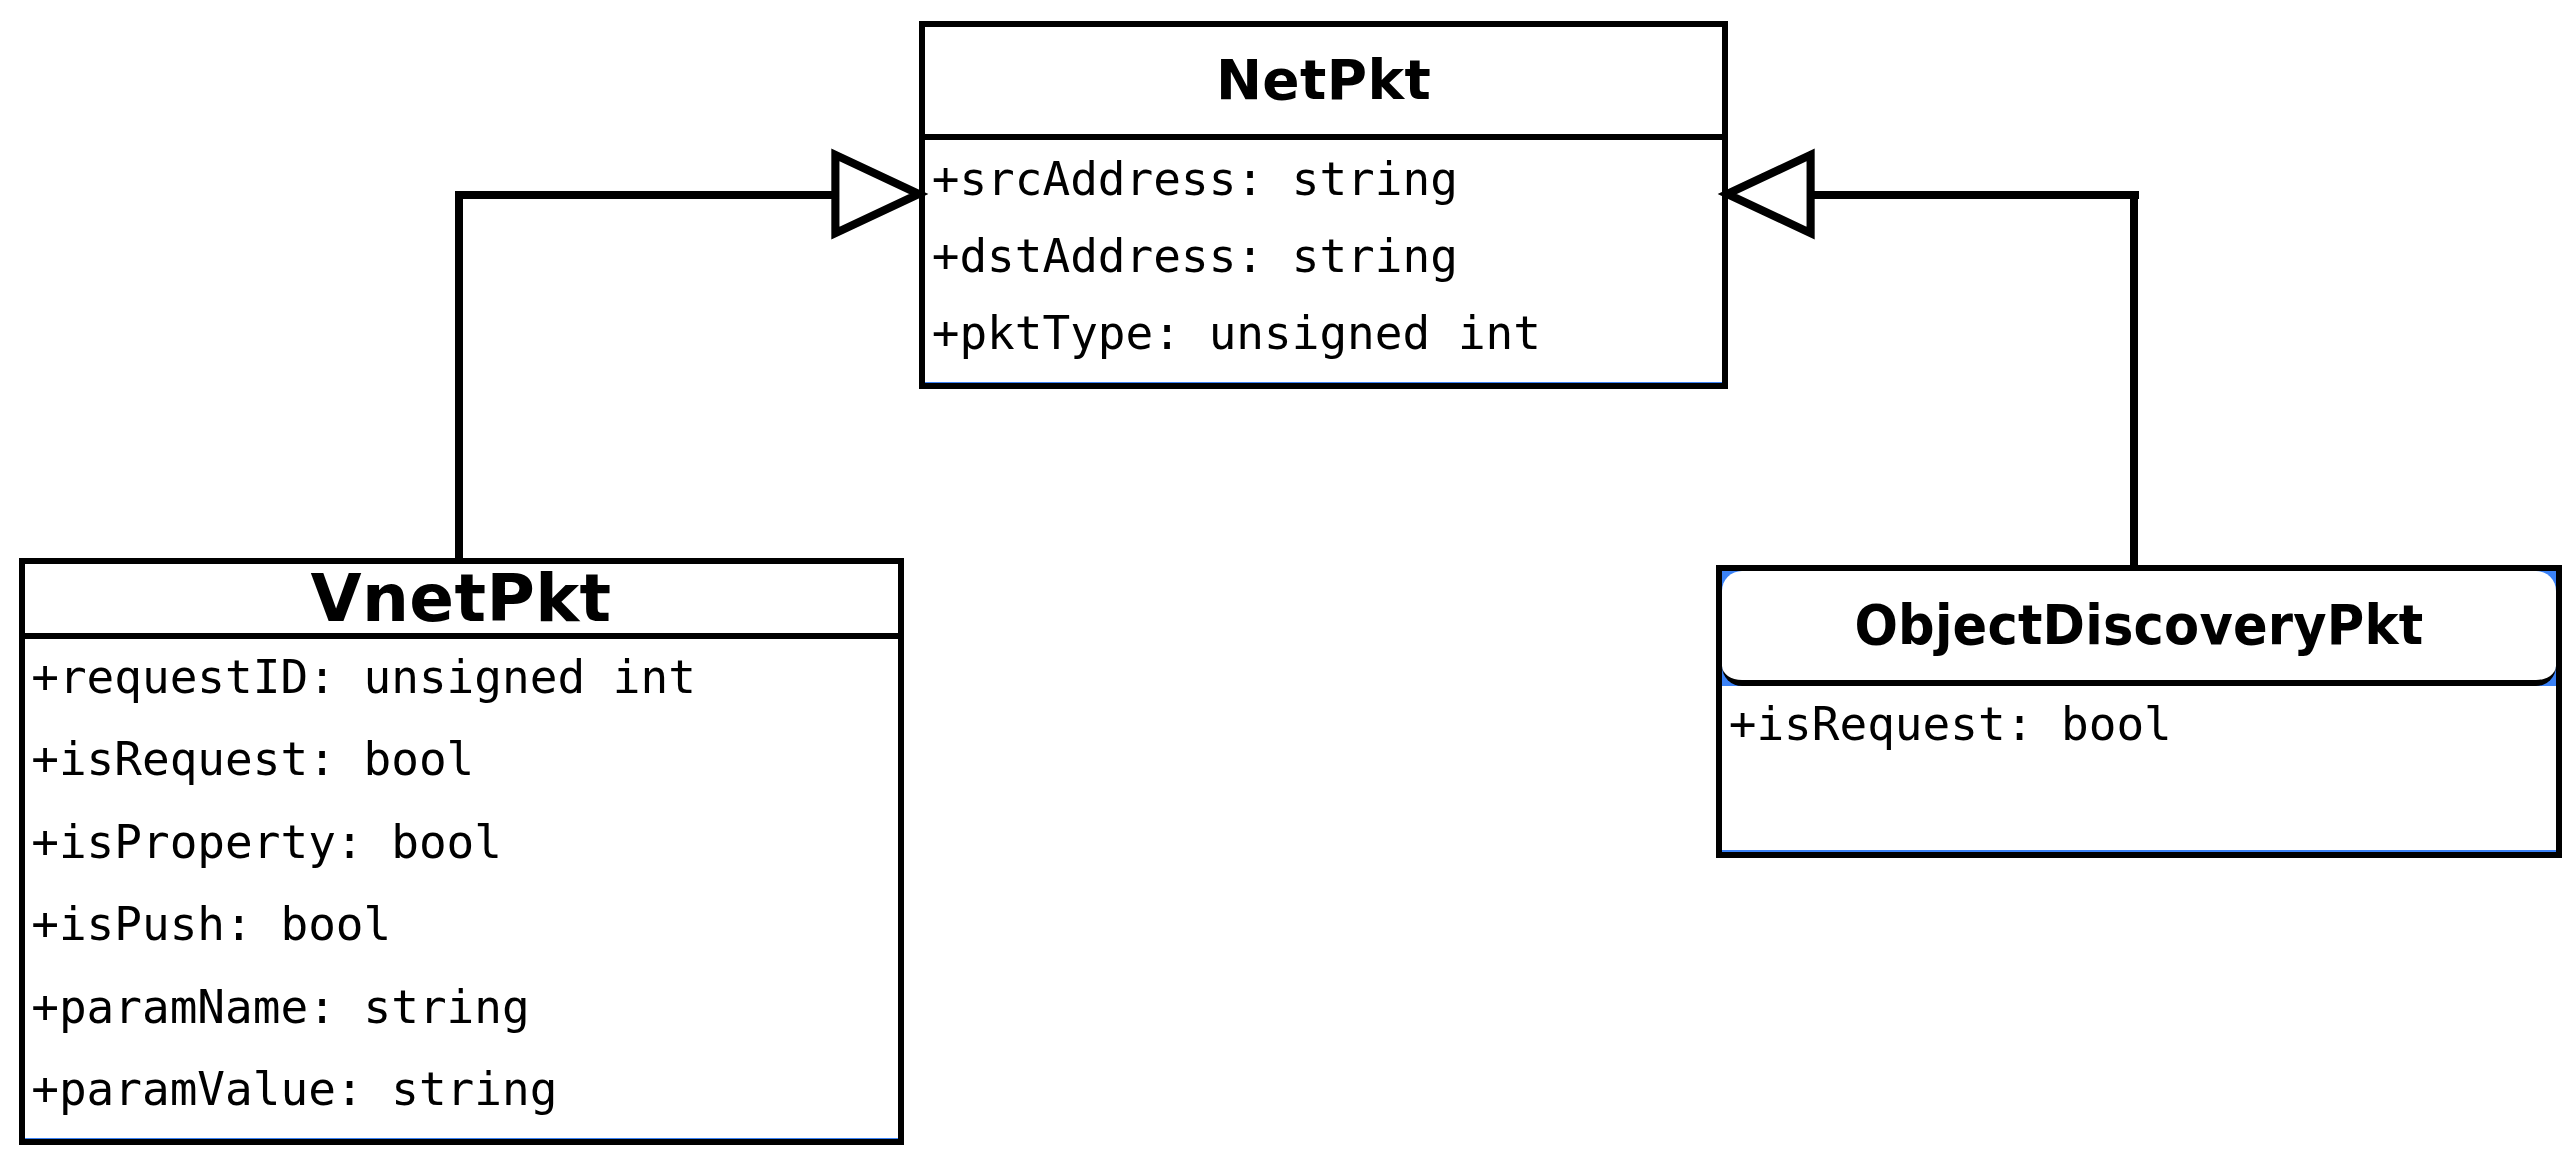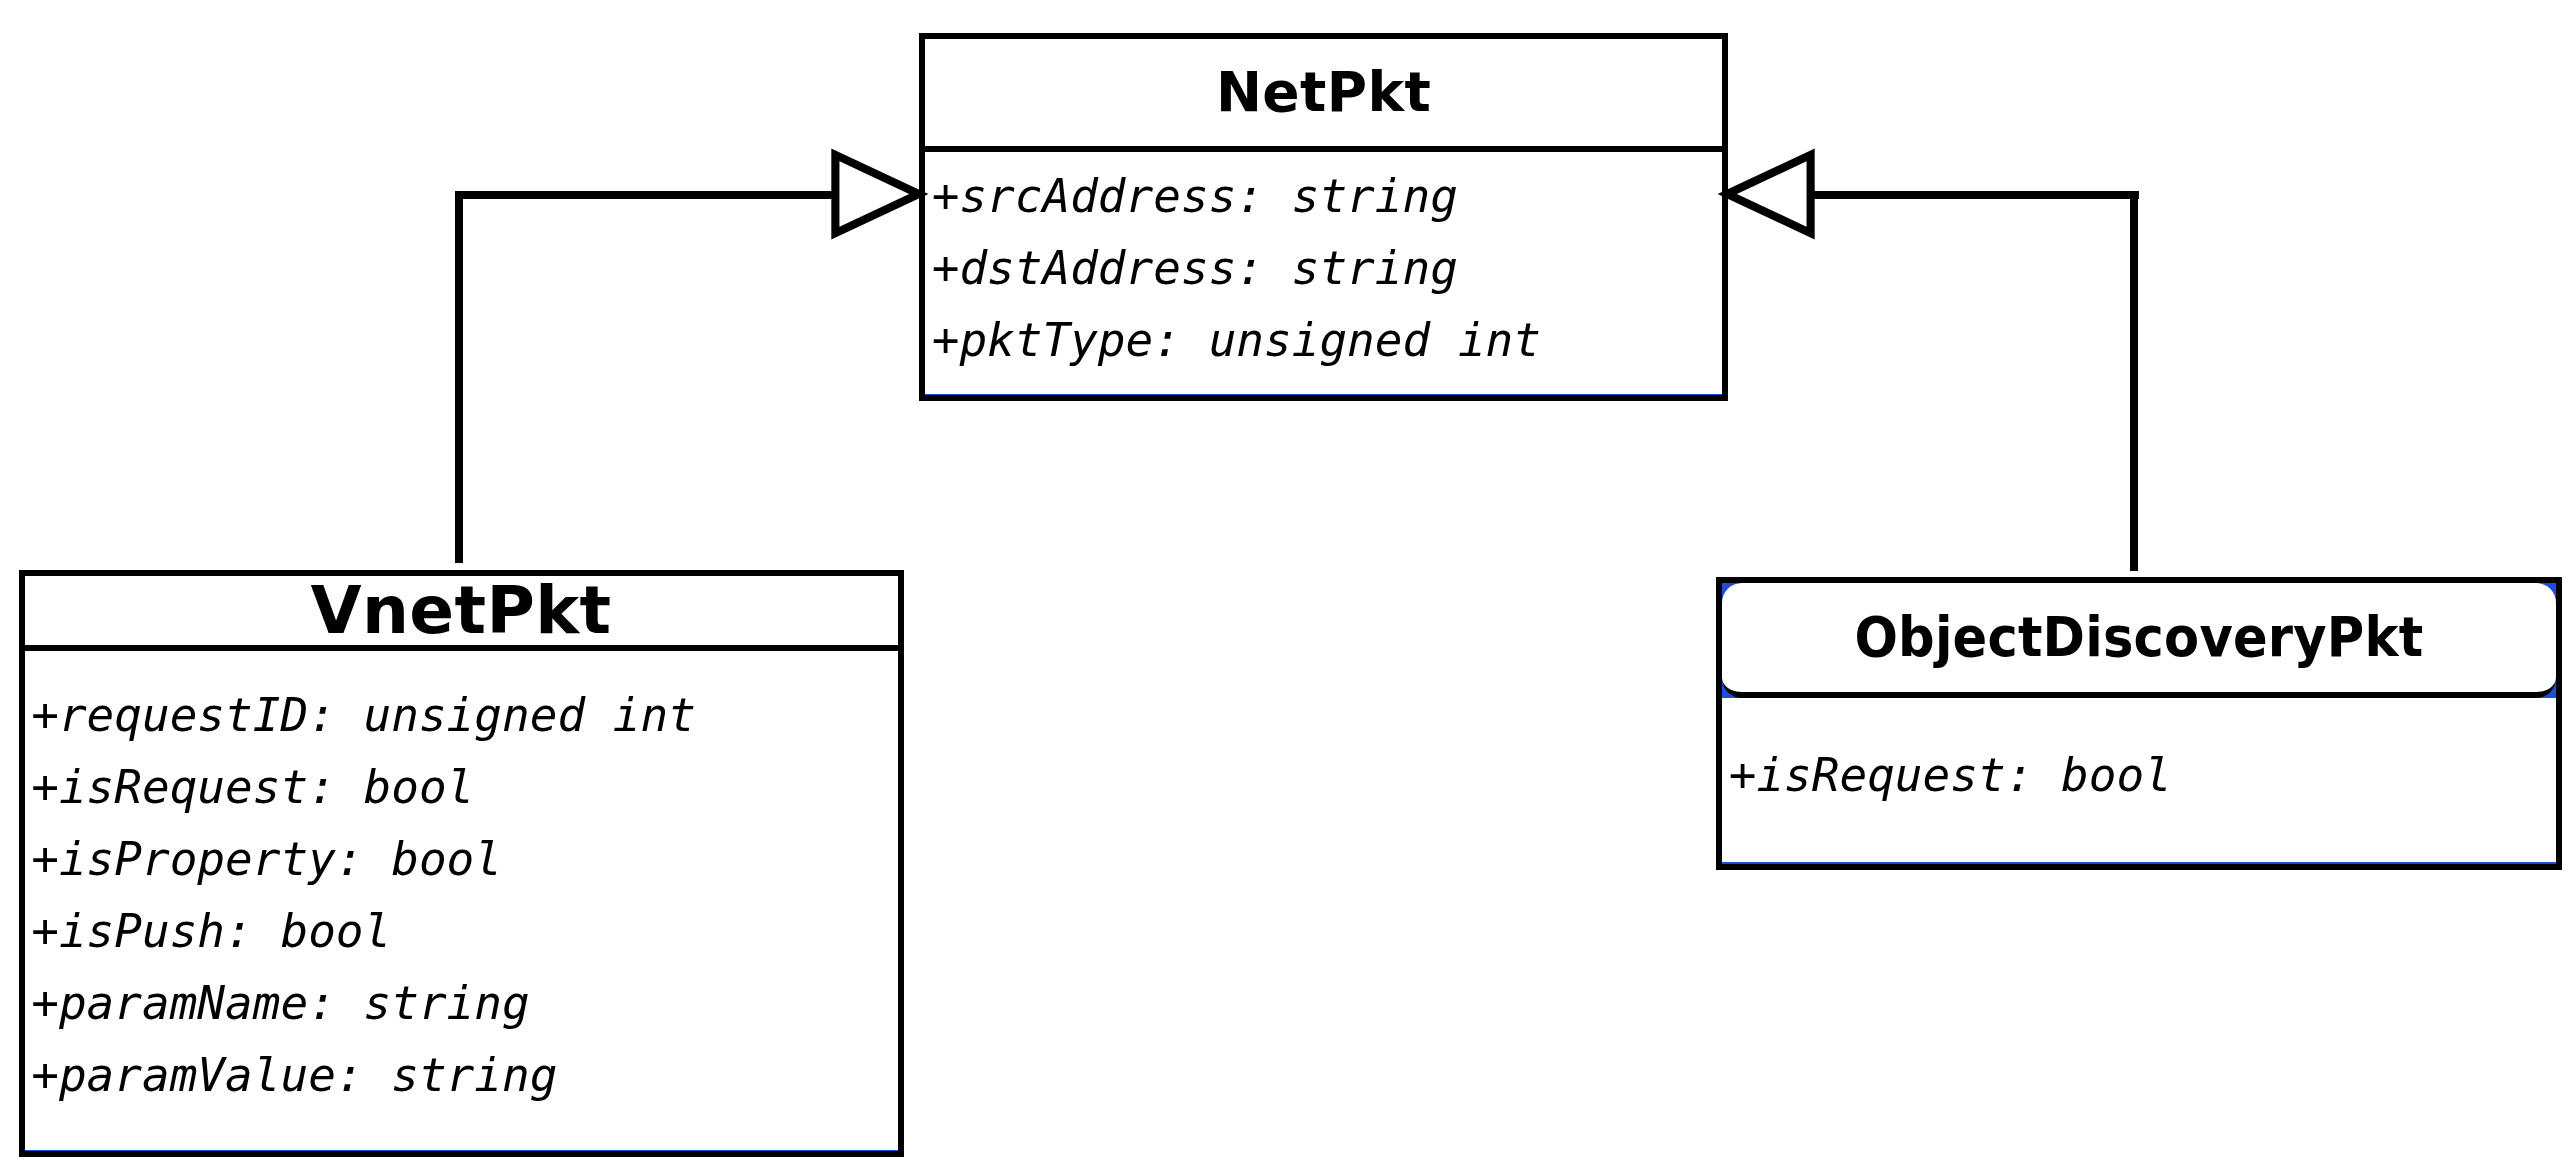--- a/index.html
+++ b/index.html
@@ -13,24 +13,23 @@
     height: 1166px;
     background: #ffffff;
     overflow: hidden;
     font-family: "DejaVu Sans", sans-serif;
   }
 
   
   .uml-class {
     position: absolute;
     box-sizing: border-box;
-    background: #1d4ed8;
+    background: #3b82f6;
     border: 6.7px solid #000000;
     z-index: 3;
-    margin-top: 12px;
   }
   .uml-title-row {
     box-sizing: border-box;
     display: flex;
     align-items: center;
     justify-content: center;
     border-bottom: 6.7px solid #000000;
     background: #ffffff;
   }
   .uml-title {
@@ -38,22 +37,21 @@
     font-weight: bold;
     color: #000000;
     white-space: nowrap;
     line-height: 1;
   }
   .uml-attrs {
     box-sizing: border-box;
     background: #ffffff;
     display: flex;
     flex-direction: column;
-    justify-content: center;
-    font-style: italic;
+    justify-content: space-between;
   }
   .uml-attr {
     font-family: "DejaVu Sans Mono", monospace;
     color: #000000;
     white-space: pre;
     line-height: 1;
   }
 
   
   #class-netpkt { left: 919px; top: 21px; width: 809px; height: 368px; }

